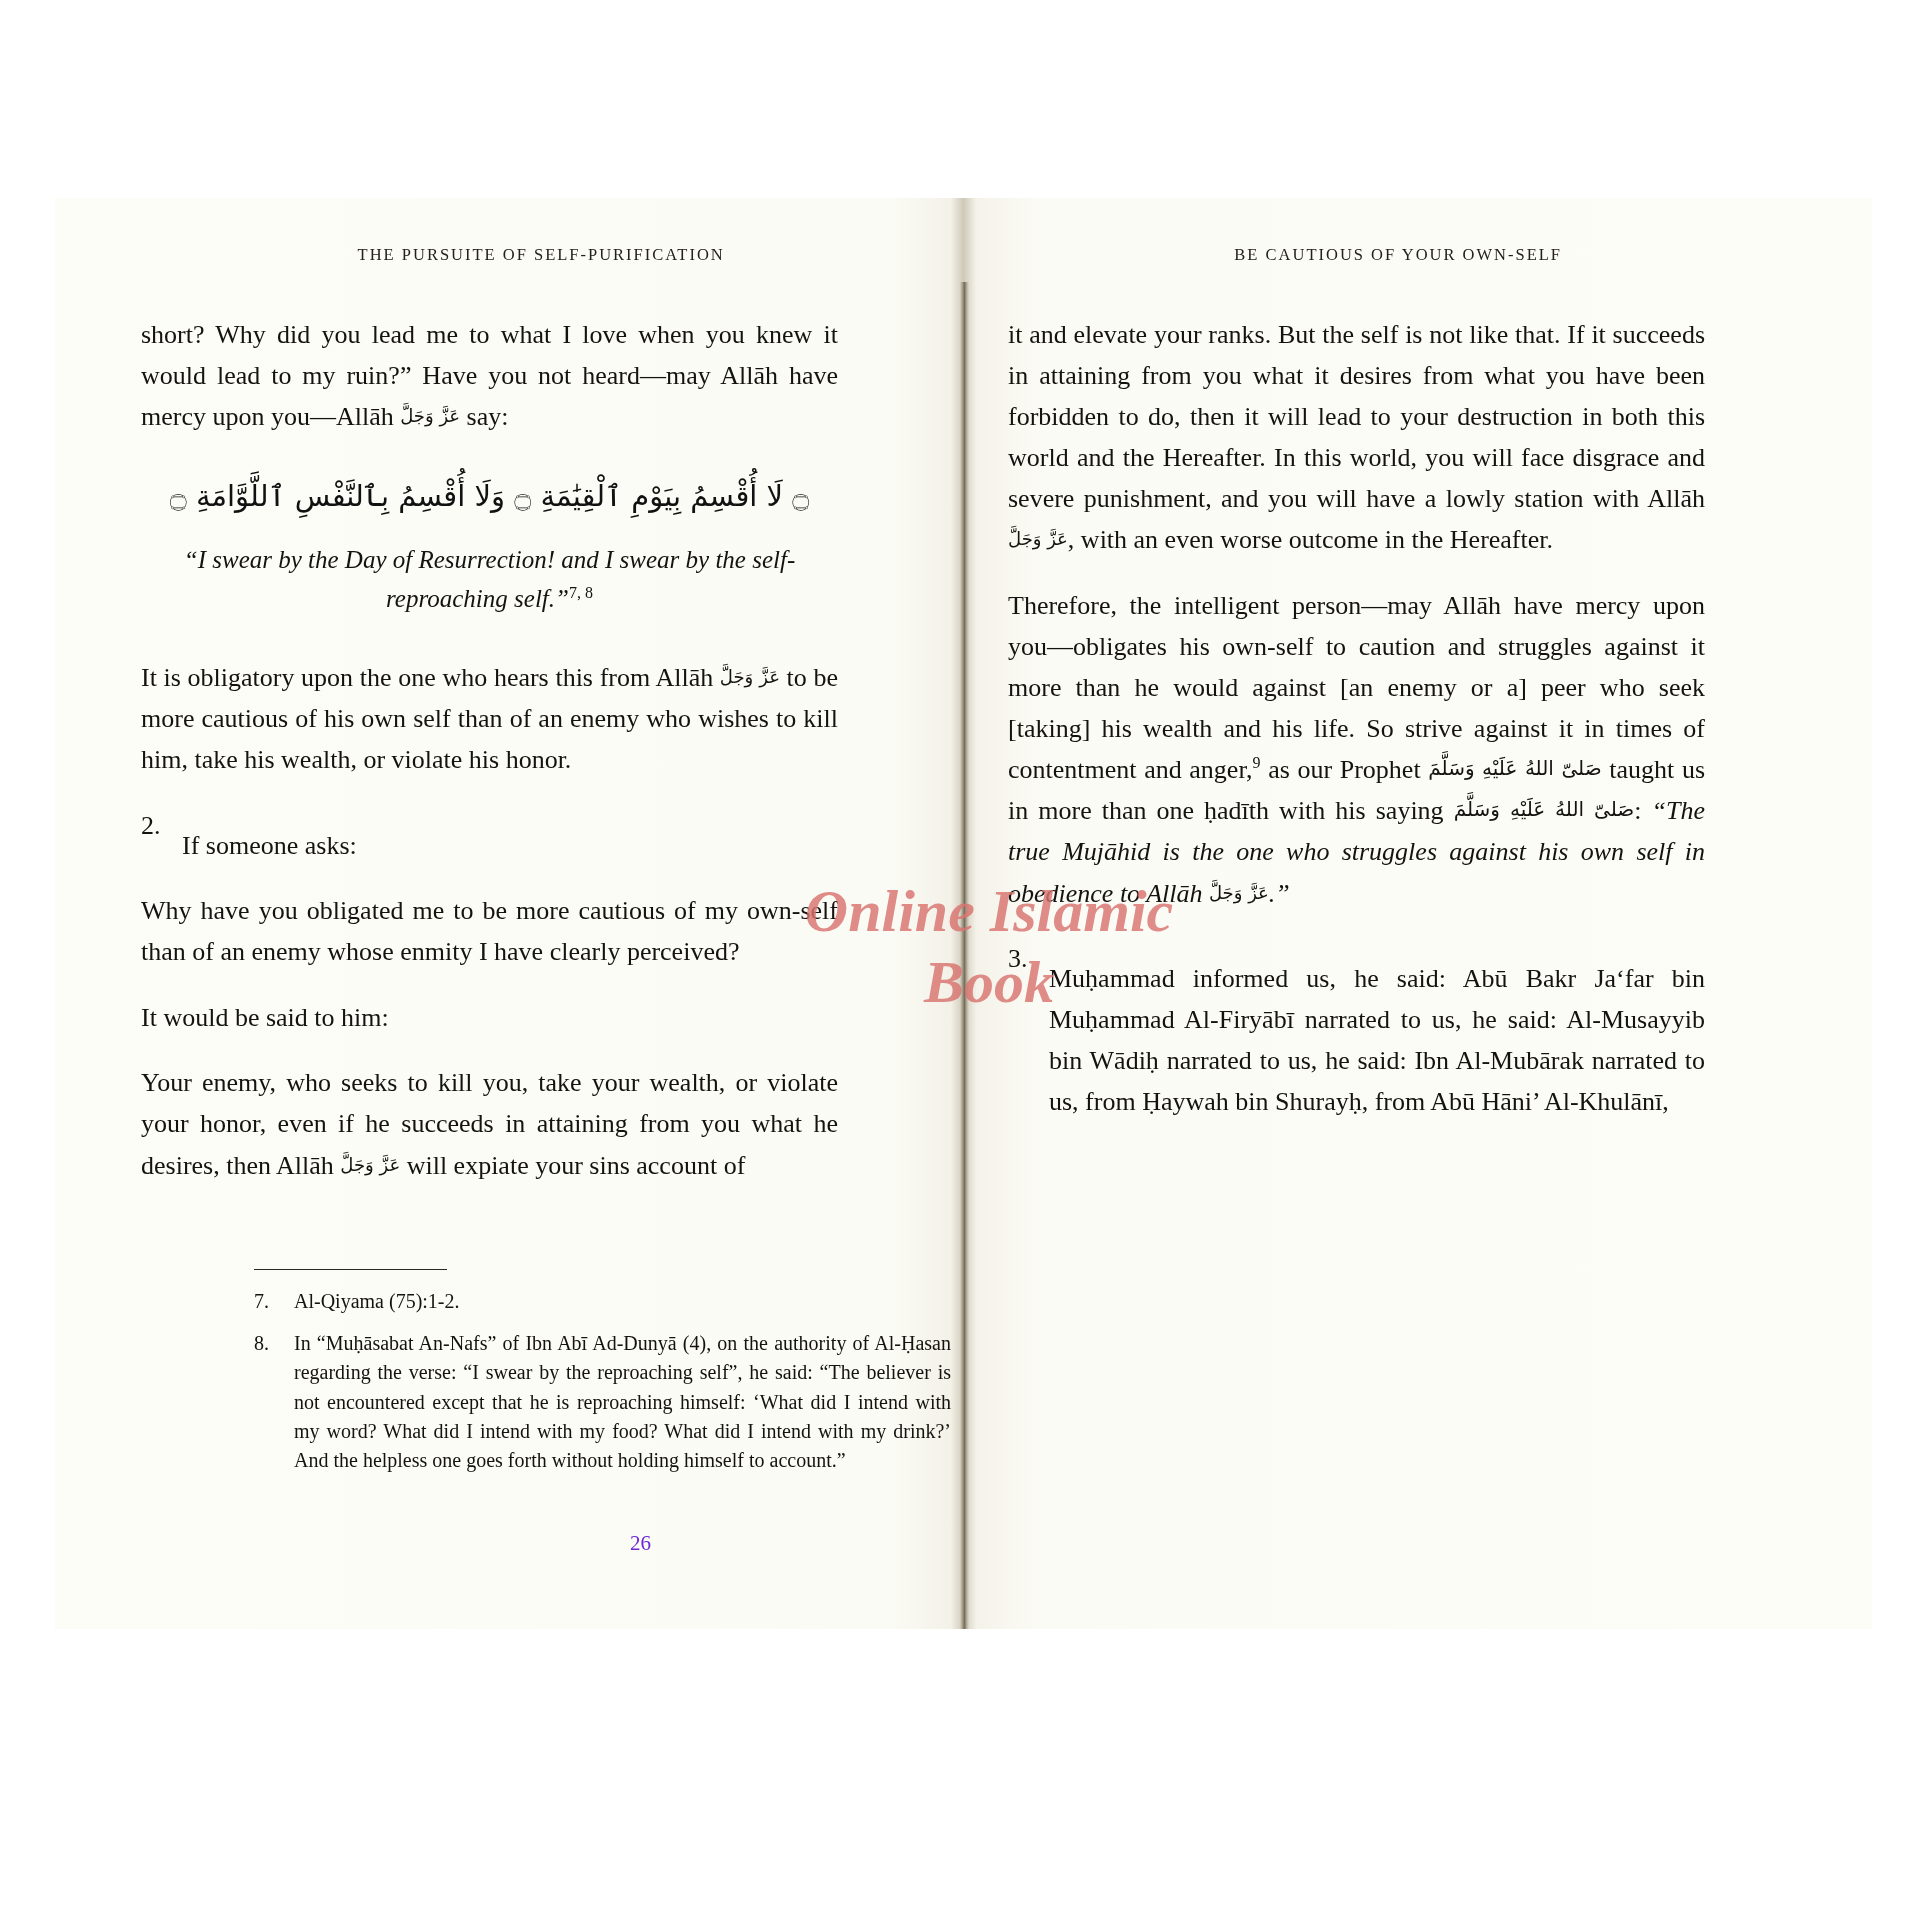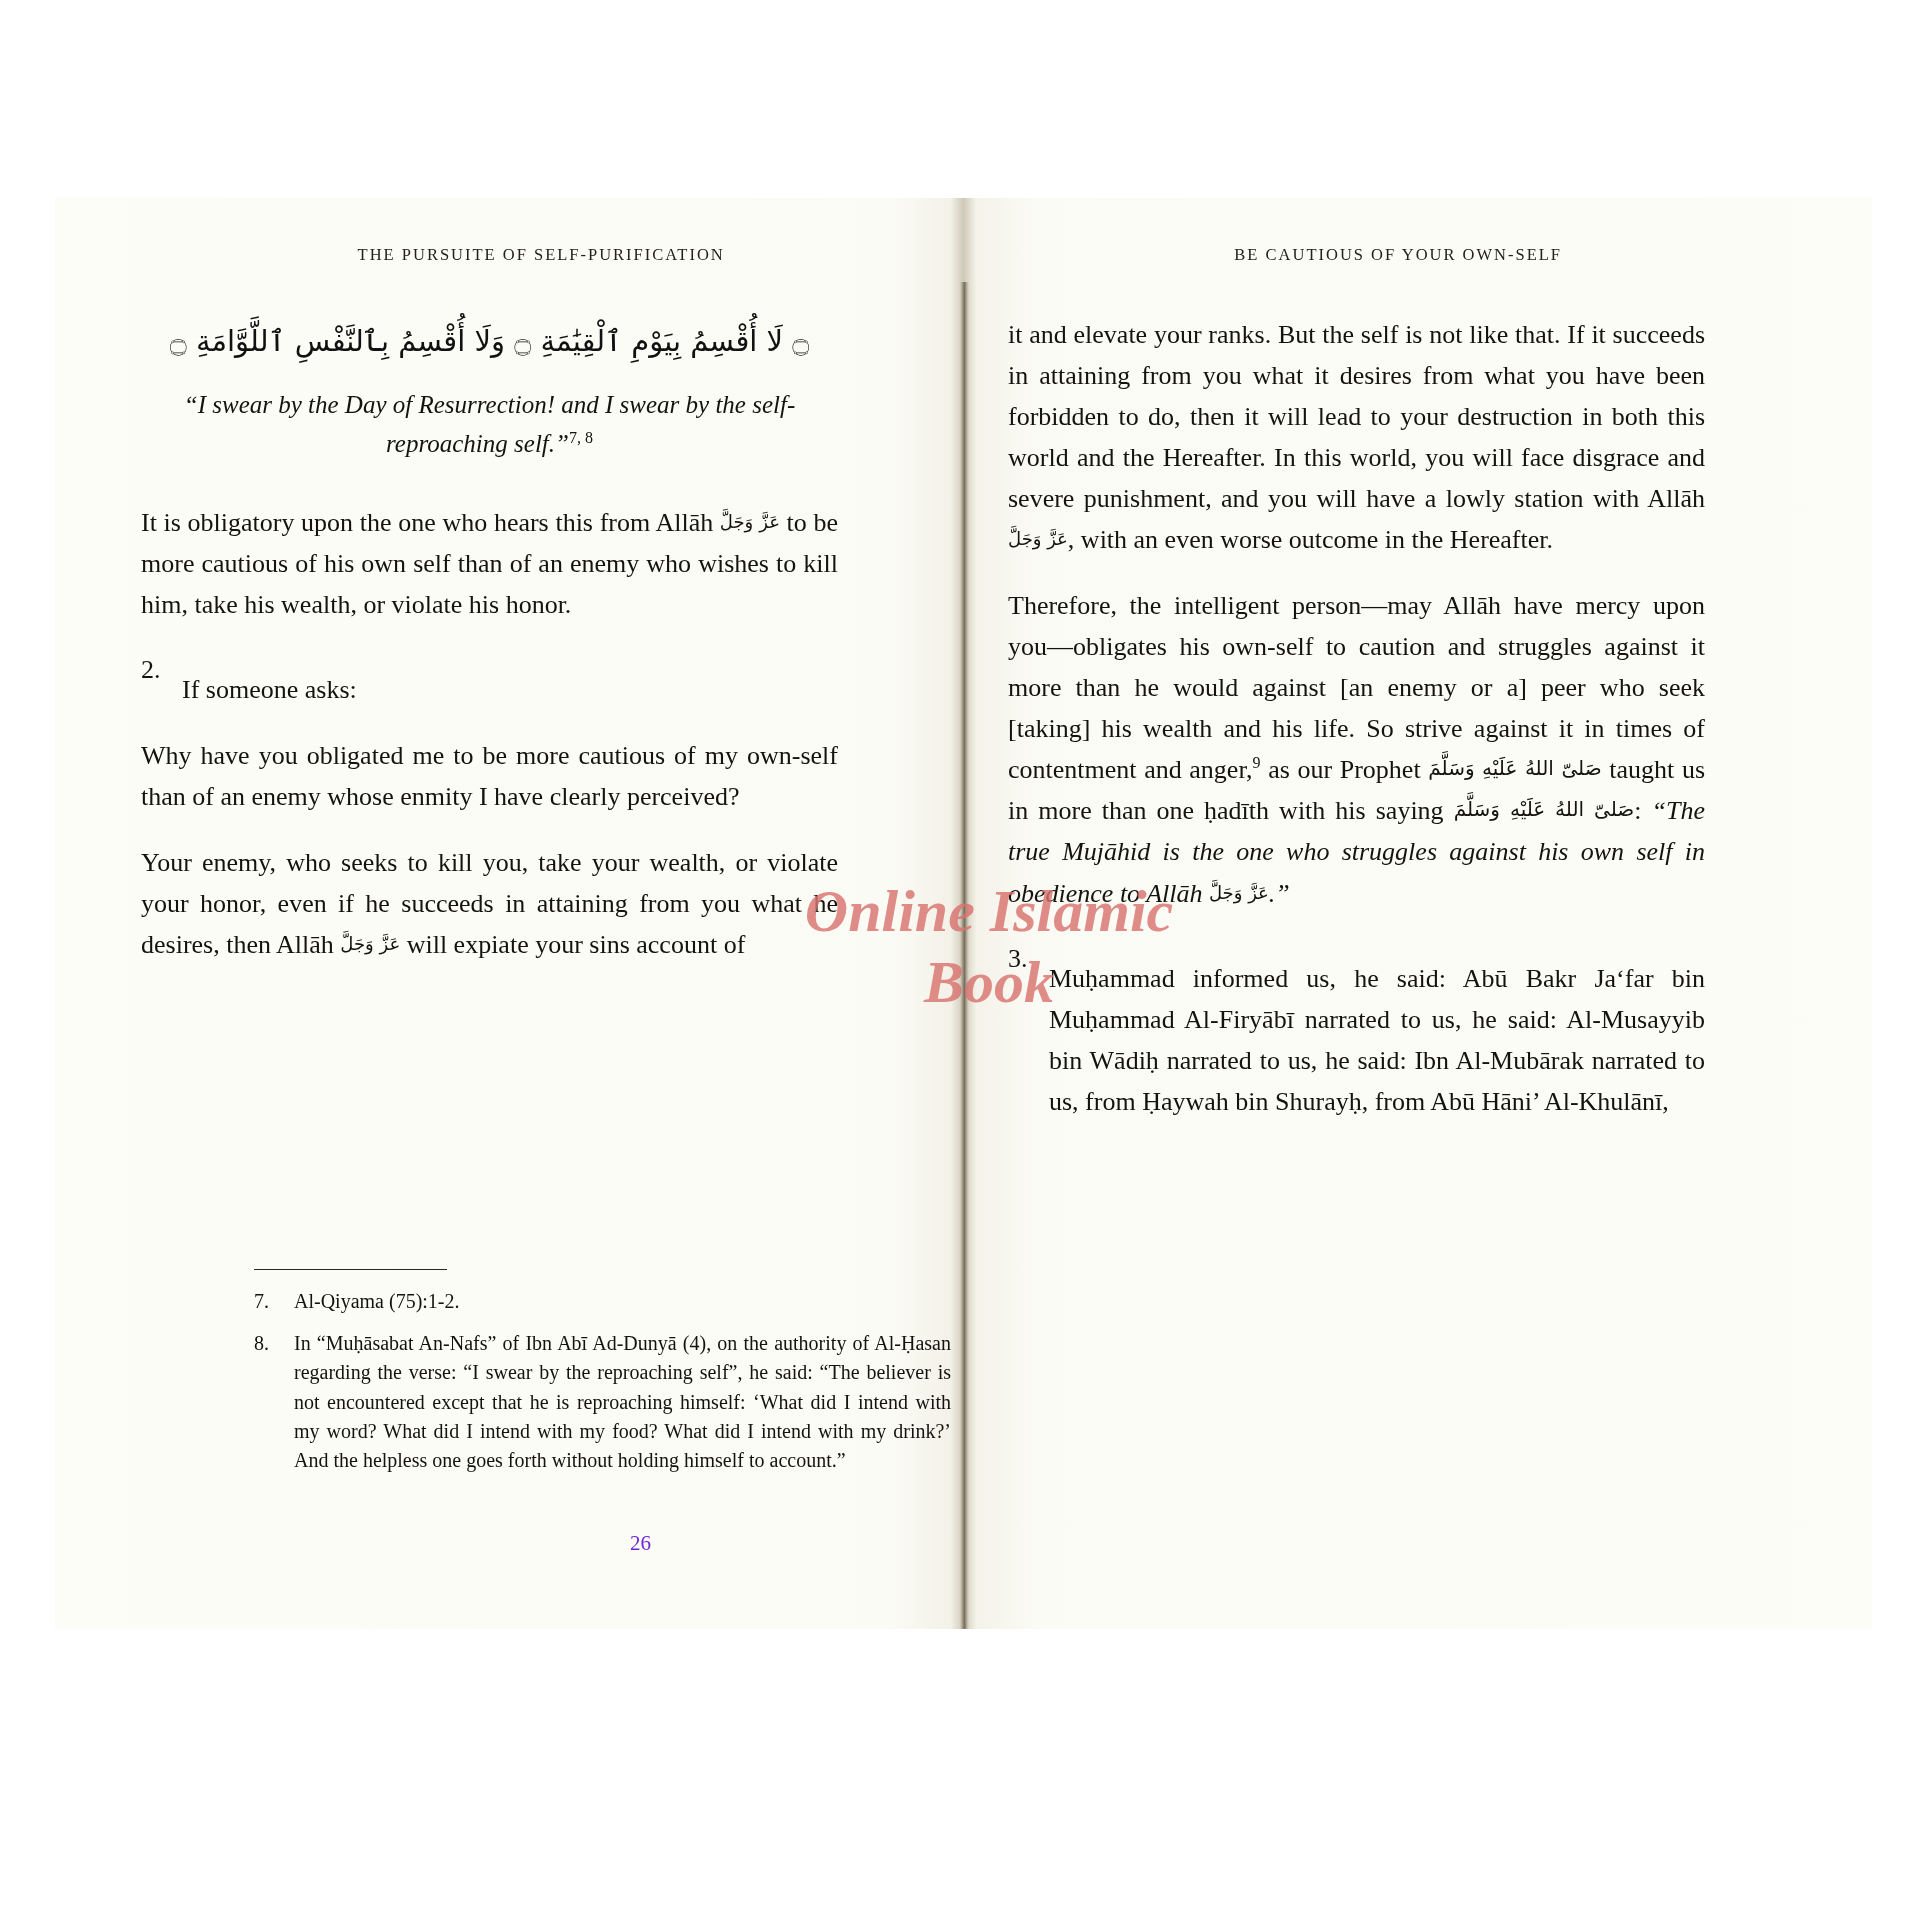--- a/index.html
+++ b/index.html
@@ -204,34 +204,36 @@
 
   <div class="spread"></div>
   <div class="gutter"></div>
 
   <div class="page left">
 
     <div class="running-head">THE PURSUITE OF SELF-PURIFICATION</div>
 
     <div class="body-col">
 
+      <p class="para first"><span>short? Why did you lead me to what I love when you knew it would lead to my ruin?” Have you not heard—may Allāh have mercy upon you—Allāh</span> <span class="honorific">عَزَّ وَجَلَّ</span> <span>say:</span></p>
 
       <div class="arabic-verse">۝ لَا أُقْسِمُ بِيَوْمِ ٱلْقِيَٰمَةِ ۝ وَلَا أُقْسِمُ بِٱلنَّفْسِ ٱللَّوَّامَةِ ۝</div>
 
       <p class="verse-trans"><span>“I swear by the Day of Resurrection! and I swear by the self-reproaching self.”</span><sup class="fn">7, 8</sup></p>
 
       <p class="para"><span>It is obligatory upon the one who hears this from Allāh</span> <span class="honorific">عَزَّ وَجَلَّ</span> <span>to be more cautious of his own self than of an enemy who wishes to kill him, take his wealth, or violate his honor.</span></p>
 
       <p class="para numbered">
           <span class="num">2.</span>
           <span class="txt">If someone asks:</span>
         </p>
 
       <p class="para">Why have you obligated me to be more cautious of my own-self than of an enemy whose enmity I have clearly perceived?</p>
 
+      <p class="para">It would be said to him:</p>
 
       <p class="para"><span>Your enemy, who seeks to kill you, take your wealth, or violate your honor, even if he succeeds in attaining from you what he desires, then Allāh</span> <span class="honorific">عَزَّ وَجَلَّ</span> <span>will expiate your sins account of</span></p>
 
     </div>
 
     <div class="footnotes">
       <div class="fn-rule"></div>
 
       <div class="footnote">
         <span class="fnum">7.</span>

